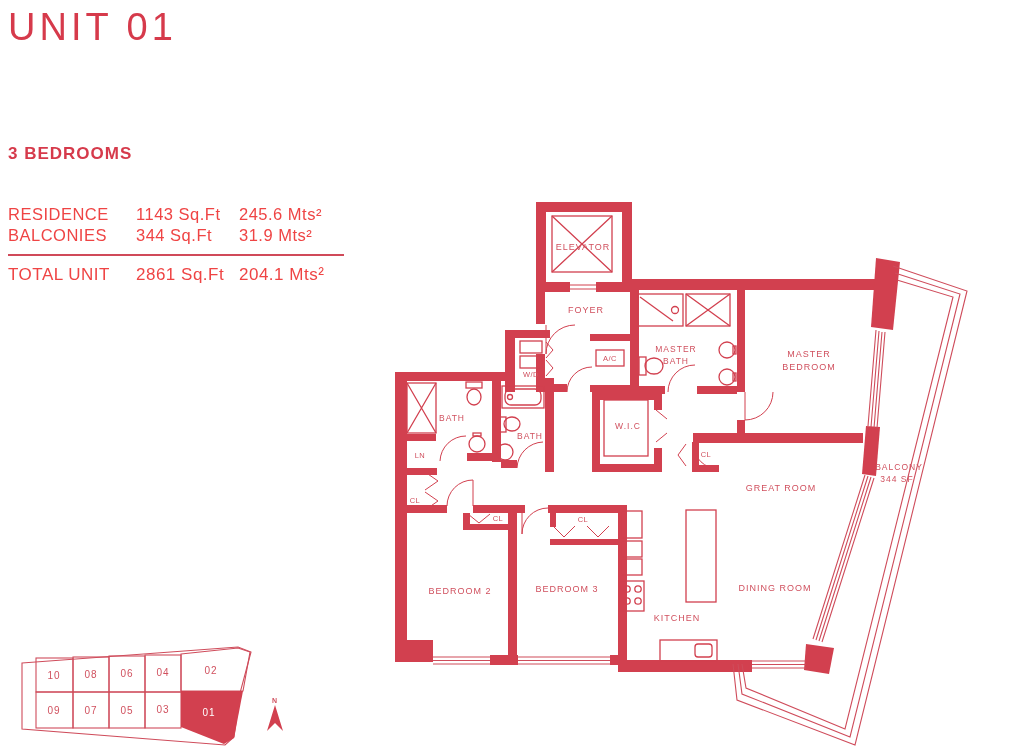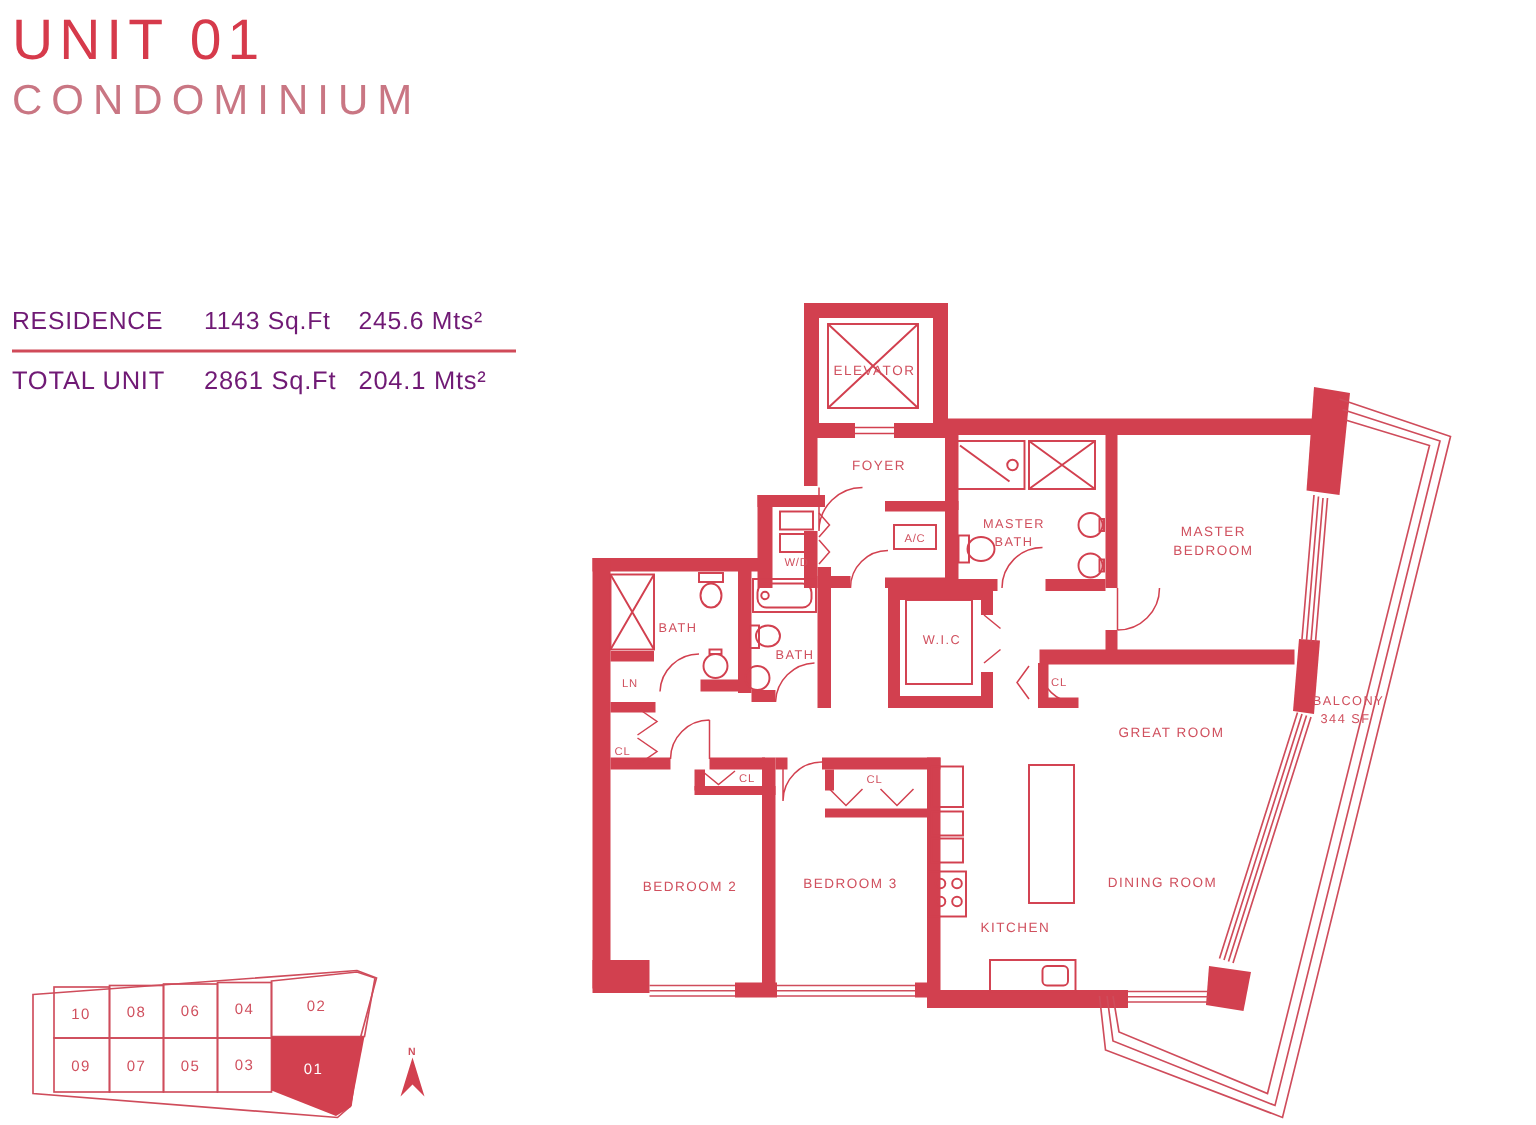--- a/index.html
+++ b/index.html
@@ -2,21 +2,21 @@
 <html><head>
 <meta charset="utf-8">
 <style>
   html,body{margin:0;padding:0;}
   body{width:1024px;height:750px;background:#ffffff;position:relative;overflow:hidden;
        font-family:"Liberation Sans",sans-serif;}
   .abs{position:absolute;}
   .unit-title{left:8px;top:6px;font-size:38px;font-weight:400;color:#d63a4b;letter-spacing:4px;}
   .building{left:8px;top:48px;font-size:28px;font-weight:300;color:#c97683;letter-spacing:6px;line-height:37px;}
   .specs{left:8px;top:142px;font-size:17px;font-weight:700;color:#d63a4b;letter-spacing:1px;line-height:23px;}
-  .area-table{left:8px;top:204px;width:340px;color:#701a75;font-size:16.5px;letter-spacing:.5px;}
+  .area-table{left:8px;top:204px;width:340px;color:#ef4444;font-size:16.5px;letter-spacing:.5px;}
   .area-row{display:grid;grid-template-columns:128px 103px 109px;height:21px;align-items:center;}
   .area-divider{margin:8px 0 0 0;border:none;border-top:2px solid #d04a59;width:336px;}
   .total-row{font-weight:400;font-size:17px;margin-top:8px;}
   svg{position:absolute;}
   .w{fill:#d2404f;}
   .t{fill:none;stroke:#d2404f;stroke-width:1.3;}
   .arc{fill:none;stroke:#d2404f;stroke-width:1;}
   .rail{fill:none;stroke:#cf4c5b;stroke-width:1.1;}
   .win{fill:none;stroke:#cf4c5b;stroke-width:1.1;}
   .lbl{fill:#d0505e;font-family:"Liberation Sans",sans-serif;font-size:9px;letter-spacing:1px;text-anchor:middle;}
@@ -24,30 +24,35 @@
   .sm{font-size:7.5px;letter-spacing:.5px;}
   .kp-num{fill:#d0505e;font-family:"Liberation Sans",sans-serif;font-size:10px;letter-spacing:1px;text-anchor:middle;}
   .kp-cell{fill:none;stroke:#cf4c5b;stroke-width:1.1;}
   .kp-white{fill:#ffffff;}
 </style>
 </head>
 <body>
 
 <div class="abs unit-title">UNIT 01</div>
 <div class="abs building">
-  <div>CONDOMINIUM</div>
 </div>
 <div class="abs specs">
+  <div>3 BEDROOMS</div>
 </div>
 
 <div class="abs area-table">
   <div class="area-row">
     <span>RESIDENCE</span>
     <span>1143 Sq.Ft</span>
     <span>245.6 Mts²</span>
+  </div>
+  <div class="area-row">
+    <span>BALCONIES</span>
+    <span>344 Sq.Ft</span>
+    <span>31.9 Mts²</span>
   </div>
   <hr class="area-divider">
   <div class="area-row total-row">
     <span>TOTAL UNIT</span>
     <span>2861 Sq.Ft</span>
     <span>204.1 Mts²</span>
   </div>
 </div>
 
 <svg style="left:390px;top:190px;" width="634" height="560" viewBox="390 190 634 560">

